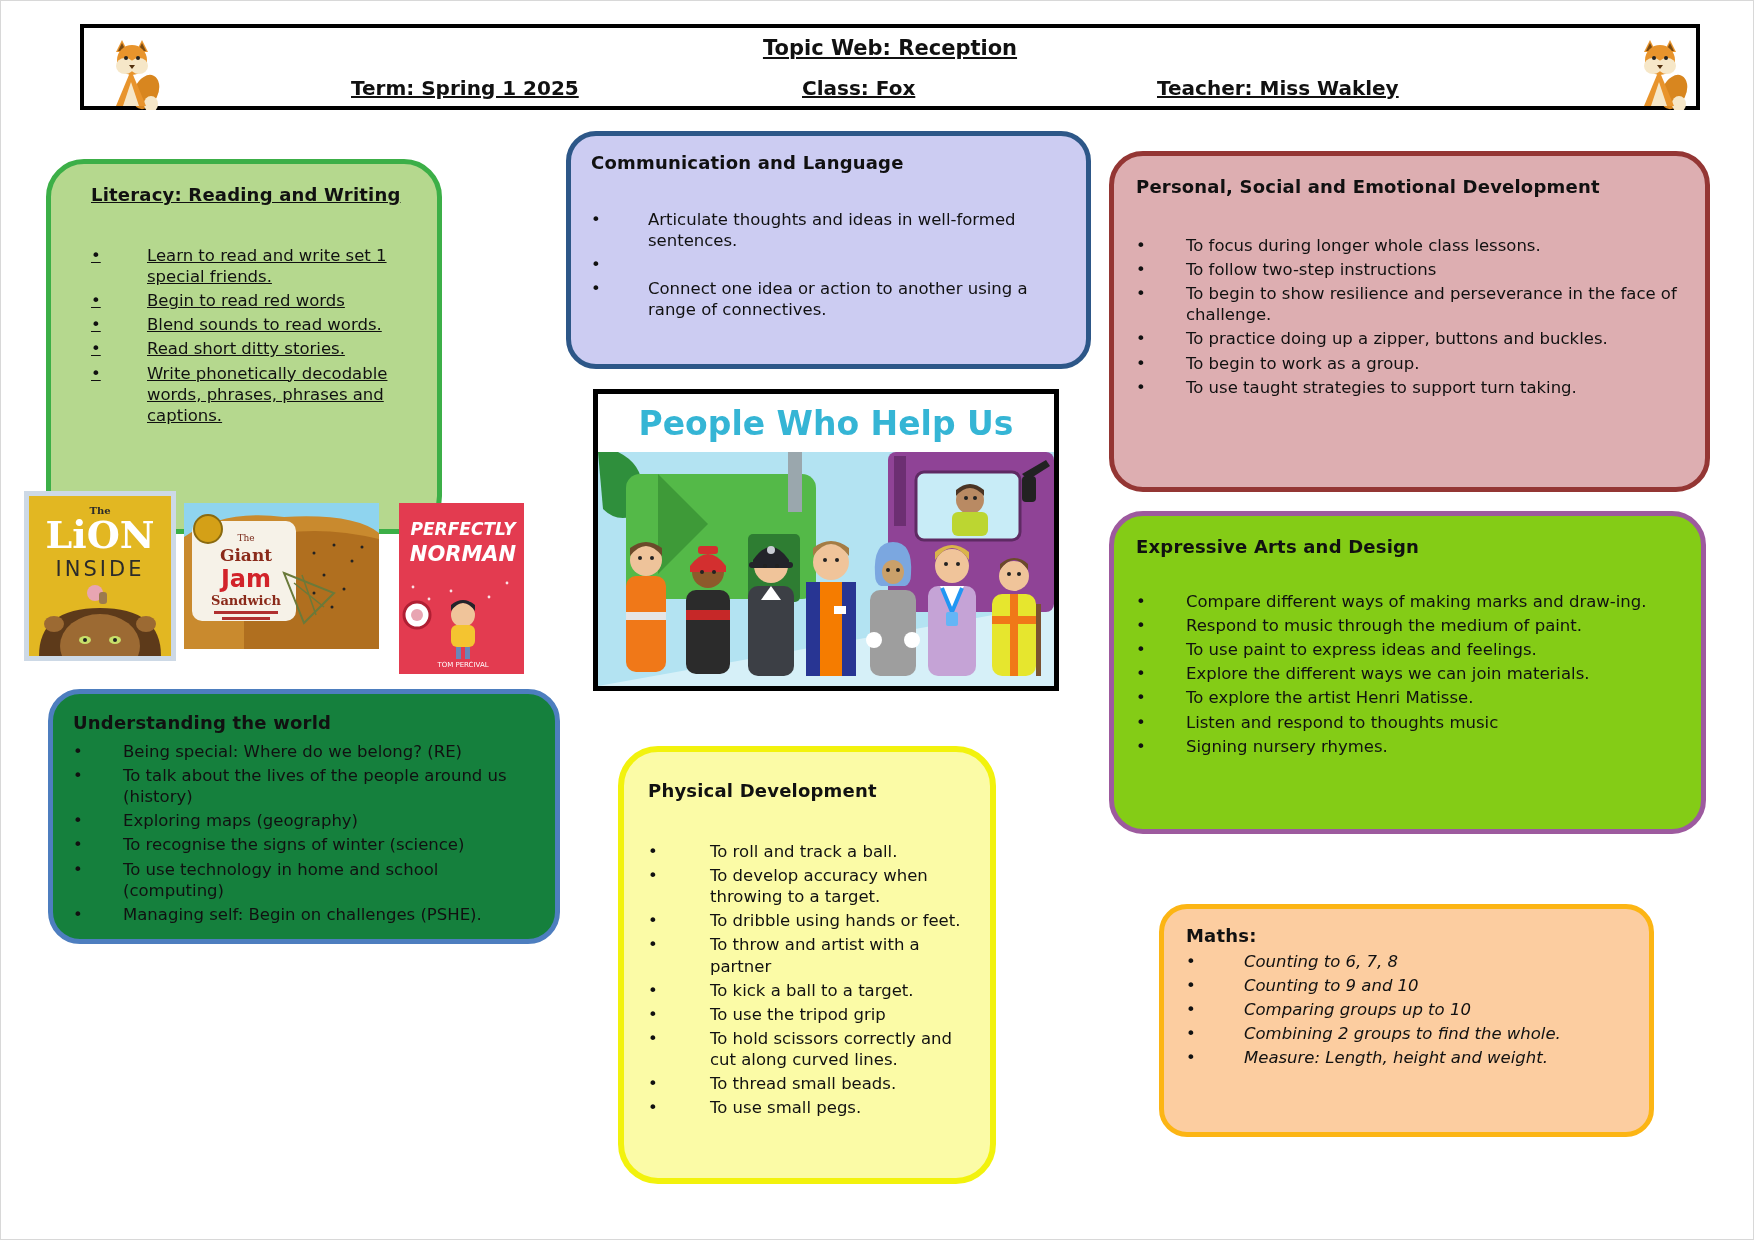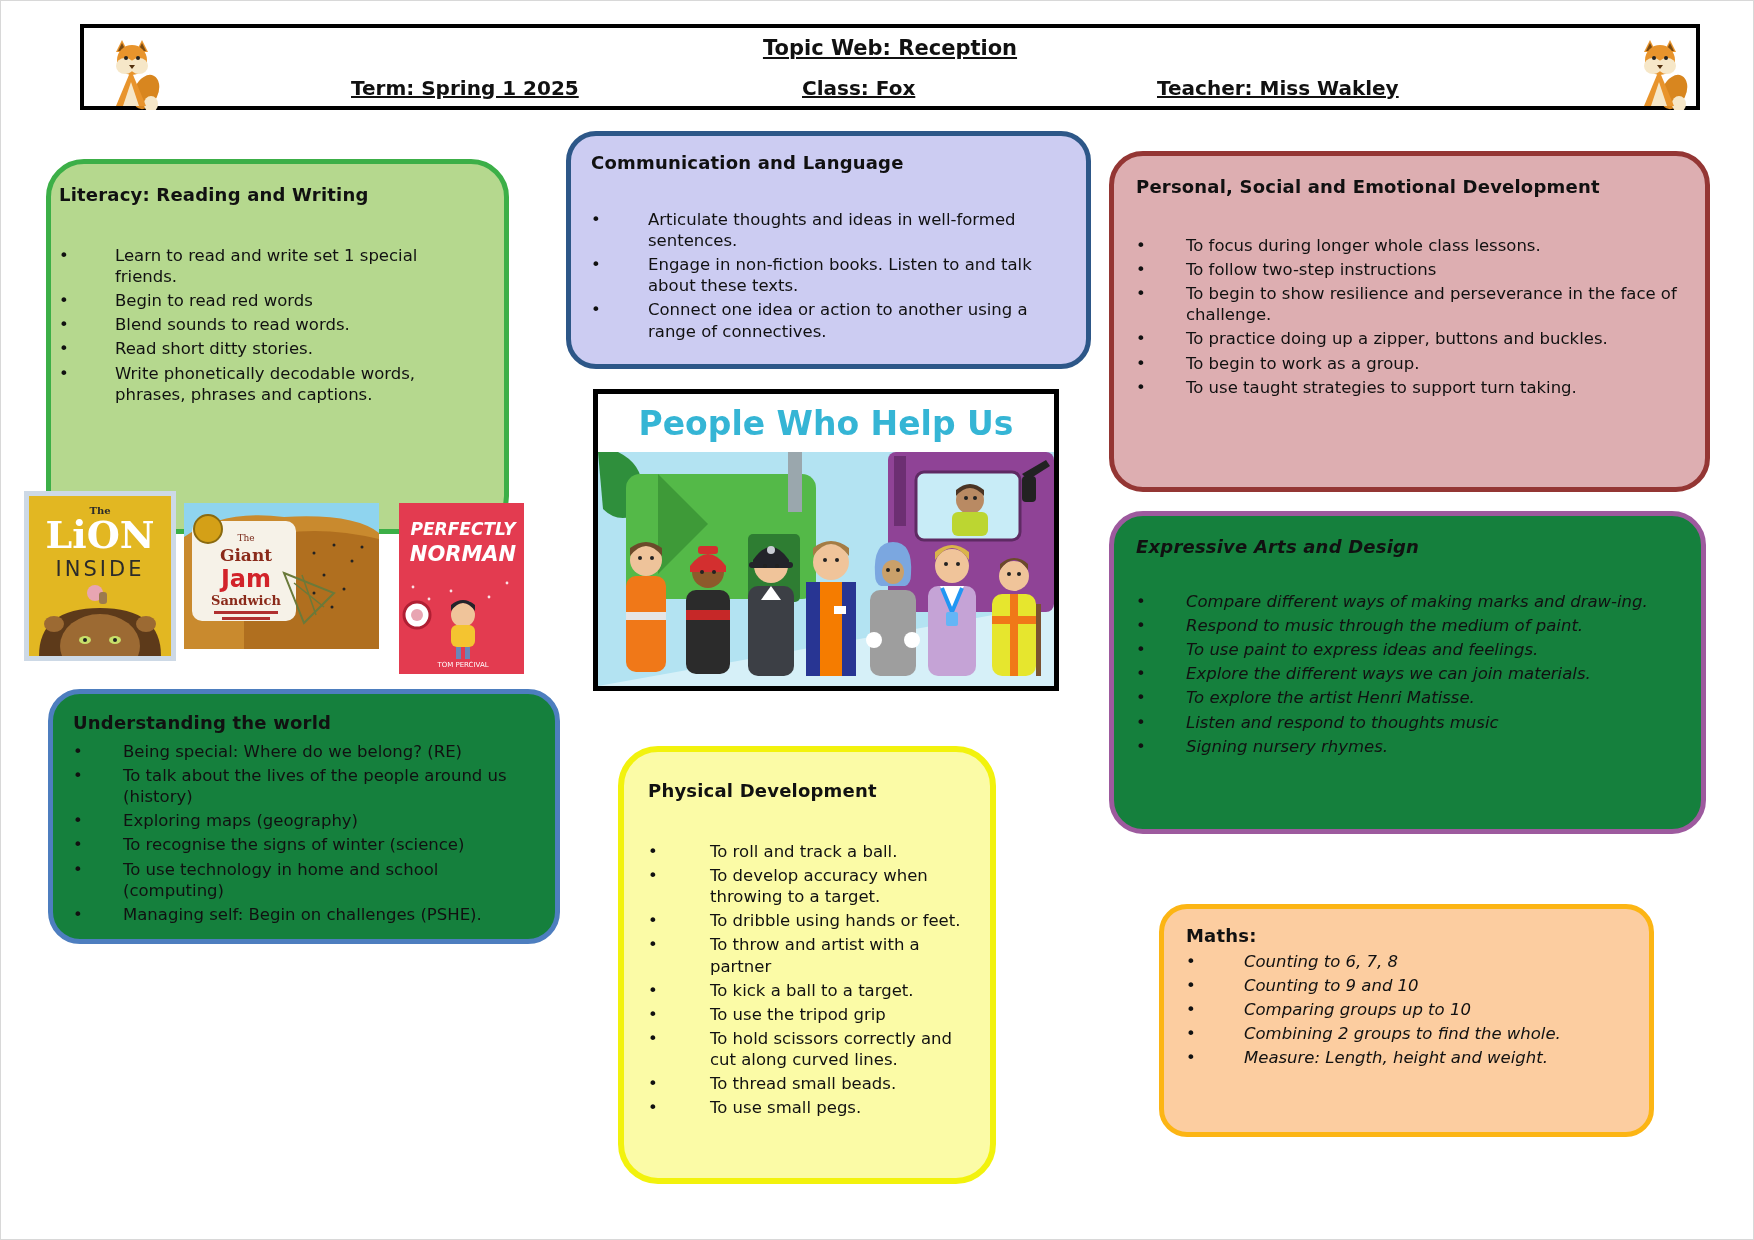--- a/index.html
+++ b/index.html
@@ -12,31 +12,31 @@
   .fox{position:absolute;width:62px;height:70px;}
   
   .tbox{position:absolute;box-sizing:border-box;border-style:solid;border-width:5px;}
   .tbox .title{font-weight:bold;font-size:18px;letter-spacing:.2px;}
   ul.blist{list-style:none;margin:0;padding:0;}
   ul.blist li{display:flex;align-items:flex-start;margin:0 0 3px 0;font-size:16.5px;line-height:1.28;}
   ul.blist .dot{flex:0 0 auto;text-align:left;}
   ul.blist .txt{flex:1 1 auto;}
   .italic li{font-style:italic;}
   
-  .literacy{left:45px;top:158px;width:463px;height:375px;background:#b5d88e;border-color:#3caf47;border-radius:38px;padding:20px 22px 0 8px;}
+  .literacy{left:45px;top:158px;width:396px;height:375px;background:#b5d88e;border-color:#3caf47;border-radius:38px;padding:20px 22px 0 40px;text-decoration:underline;}
   .literacy ul{margin-top:40px;} .literacy .dot{width:56px;} .literacy .txt{max-width:400px;}
   .comm{left:565px;top:130px;width:525px;height:238px;background:#ccccf2;border-color:#2d5788;border-radius:30px;padding:16px 24px 0 20px;}
   .comm ul{margin-top:36px;} .comm .dot{width:57px;} .comm .txt{max-width:424px;}
   .psed{left:1108px;top:150px;width:601px;height:341px;background:#ddaeb1;border-color:#943634;border-radius:34px;padding:20px 24px 0 22px;}
   .psed ul{margin-top:38px;} .psed .dot{width:50px;} .psed .txt{max-width:505px;}
   .utw{left:47px;top:688px;width:512px;height:255px;background:#15803d;border-color:#4d7ebf;border-radius:32px;padding:18px 26px 0 20px;}
   .utw ul{margin-top:8px;} .utw .dot{width:50px;} .utw .txt{max-width:413px;}
   .phys{left:617px;top:745px;width:378px;height:438px;background:#fbfba6;border-color:#f2f20d;border-width:6px;border-radius:40px;padding:28px 22px 0 24px;}
   .phys ul{margin-top:40px;} .phys .dot{width:62px;} .phys .txt{max-width:267px;}
-  .expr{left:1108px;top:510px;width:597px;height:323px;background:#15803d;border-color:#9d5a9e;border-radius:34px;padding:20px 24px 0 22px;font-style:italic;}
+  .expr{left:1108px;top:510px;width:597px;height:323px;background:#84cc16;border-color:#9d5a9e;border-radius:34px;padding:20px 24px 0 22px;}
   .expr ul{margin-top:34px;} .expr .dot{width:50px;} .expr .txt{max-width:500px;}
   .maths{left:1158px;top:903px;width:495px;height:233px;background:#fccda0;border-color:#fcb514;border-radius:28px;padding:16px 24px 0 22px;}
   .maths ul{margin-top:5px;} .maths .dot{width:58px;} .maths .txt{max-width:382px;}
   
   .topic-img{position:absolute;left:592px;top:388px;width:466px;height:302px;border:5px solid #000;box-sizing:border-box;background:#fff;}
   .topic-img svg{display:block;}
   
   .book{position:absolute;box-sizing:border-box;}
   .book svg{display:block;}
   .lion{left:23px;top:490px;width:152px;height:170px;border:5px solid #cdd9e6;background:#e2b722;}
@@ -121,21 +121,20 @@
 
   <div class="tbox comm">
     <div class="title">Communication and Language</div>
     <ul class="blist">
         <li>
           <span class="dot">•</span>
           <span class="txt">Articulate thoughts and ideas in well-formed sentences.</span>
         </li>
         <li>
           <span class="dot">•</span>
-          <span class="txt">Engage in non-fiction books. Listen to and talk about these texts.</span>
         </li>
         <li>
           <span class="dot">•</span>
           <span class="txt">Connect one idea or action to another using a range of connectives.</span>
         </li>
       </ul>
   </div>
 
   <div class="tbox psed">
     <div class="title">Personal, Social and Emotional Development</div>

